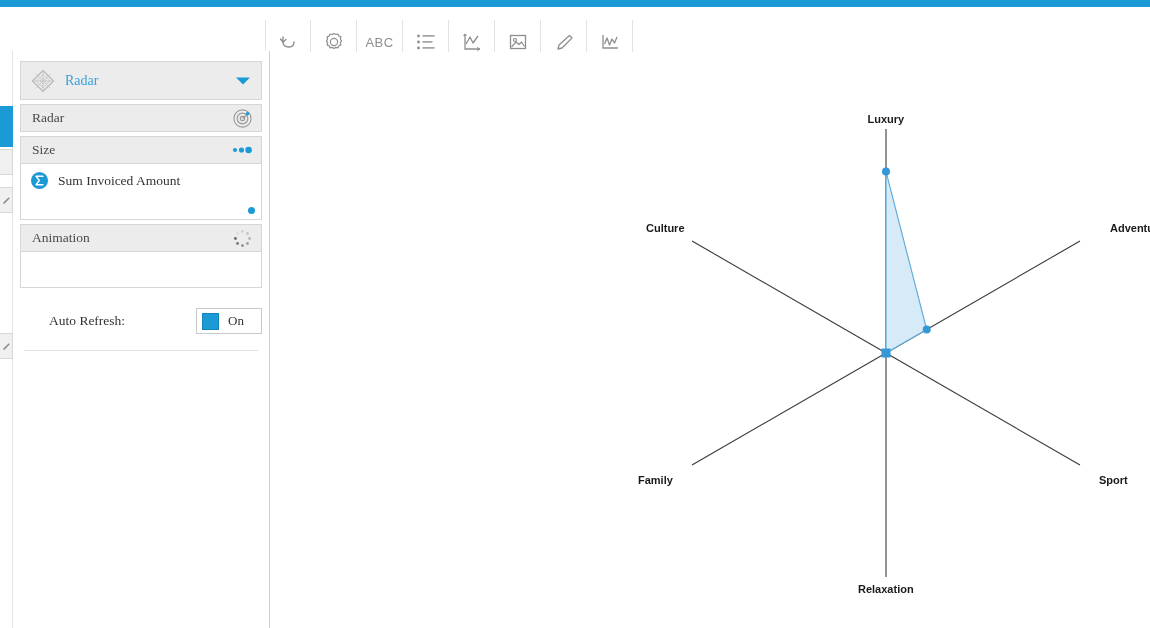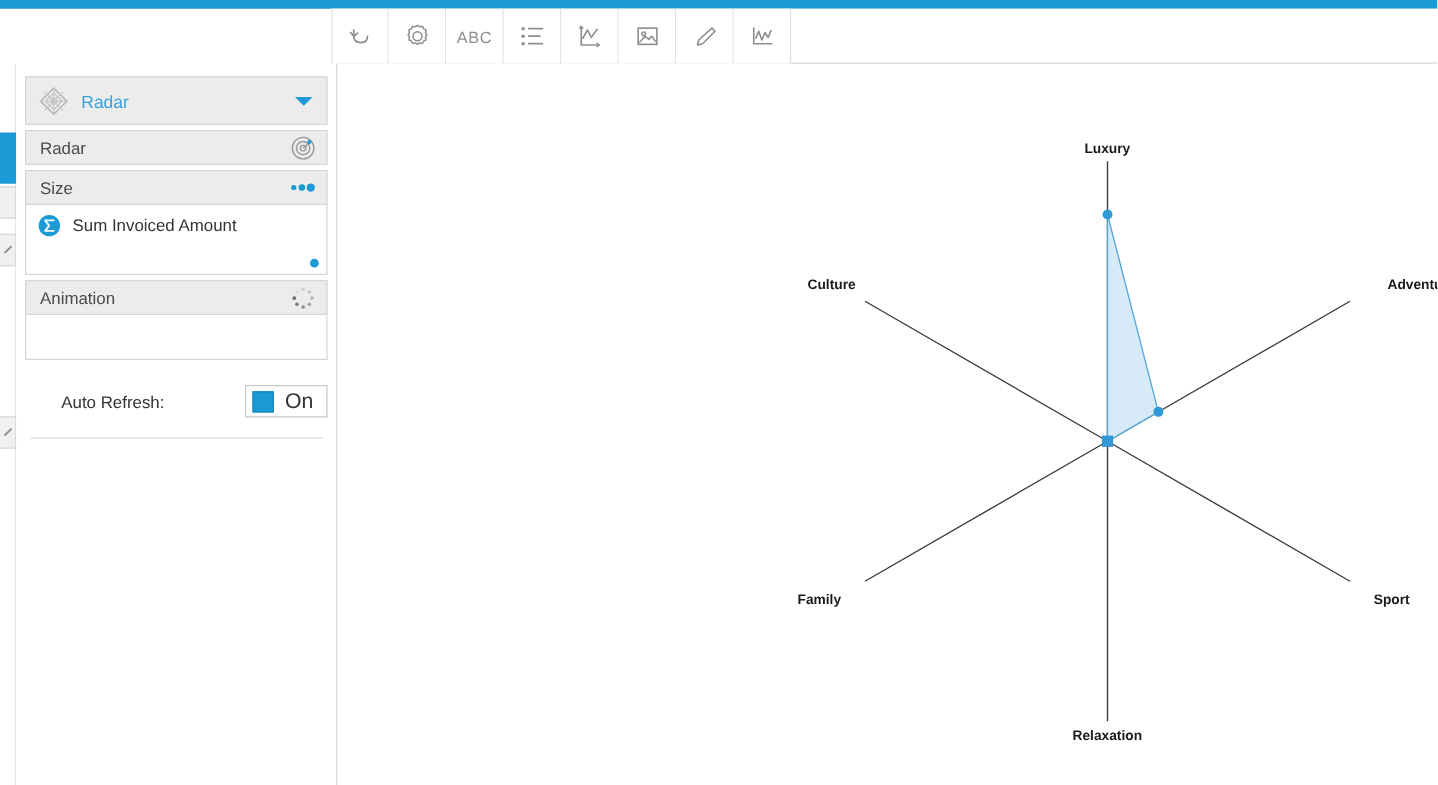--- a/index.html
+++ b/index.html
@@ -12,21 +12,21 @@
   #app { position: relative; width: 1150px; height: 628px; }
 
   
   .top-strip {
     position: absolute; left: 0; top: 0; width: 1150px; height: 7px;
     background: #1c9ad6;
   }
 
   
   .toolbar {
-    position: absolute; left: 265px; top: 7px; width: 885px; height: 44px;
+    position: absolute; left: 265px; top: 20px; width: 885px; height: 44px;
     background: #ffffff; border-bottom: 1px solid #d4d4d4;
     display: flex; align-items: stretch;
   }
   .tb-btn {
     width: 46px; height: 44px;
     display: flex; align-items: center; justify-content: center;
     border-right: 1px solid #e2e2e2;
     background: #fff;
   }
   .tb-btn:first-child { border-left: 1px solid #e2e2e2; }
@@ -52,21 +52,21 @@
   }
   .rail-tab.t1 { top: 98px; }
   .rail-tab.t2 { top: 136px; }
   .rail-tab.t3 { top: 282px; }
 
   
   .panel {
     position: absolute; left: 13px; top: 51px; width: 257px; height: 577px;
     background: #ffffff; border-right: 1px solid #cfcfcf;
   }
-  .panel-inner { padding: 6px 5px 0 5px; }
+  .panel-inner { padding: 6px 5px 0 5px; font-family: Liberation Serif, serif; }
 
   .vis-selector {
     position: relative;
     margin: 4px 2px 4px 2px;
     height: 39px;
     background: #ececec;
     border: 1px solid #d6d6d6;
     display: flex; align-items: center;
   }
   .vis-selector .vs-icon { width: 44px; display: flex; justify-content: center; align-items: center; }
@@ -109,21 +109,21 @@
   }
   .auto-refresh .ar-label { font-size: 13.5px; color: #333; flex: 1; margin-left: 25px; }
   .ar-toggle {
     width: 66px; height: 26px; border: 1px solid #c9c9c9; background: #fff;
     display: flex; align-items: center; padding: 0 5px;
   }
   .ar-toggle .ar-box {
     width: 17px; height: 17px; background: #1c9ad6; border: 1px solid #1484b9;
     flex: none;
   }
-  .ar-toggle .ar-text { font-size: 17px; color: #333; margin-left: 9px; }
+  .ar-toggle .ar-text { font-size: 13px; color: #333; margin-left: 9px; }
 
   .panel-div {
     margin: 16px 6px 0 6px; border-top: 1px solid #e0e0e0;
   }
 
   
   .canvas {
     position: absolute; left: 270px; top: 52px; width: 880px; height: 576px;
     background: #ffffff;
   }

